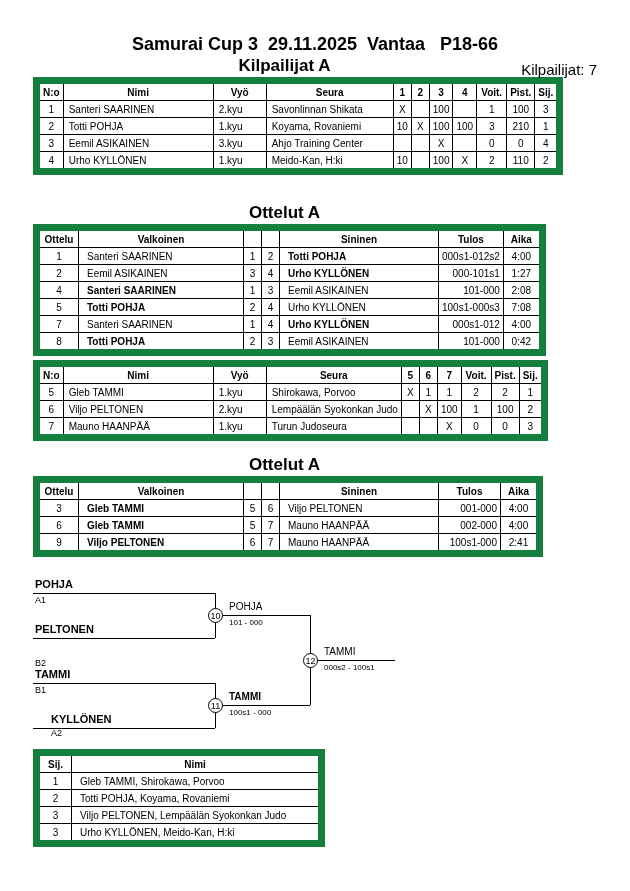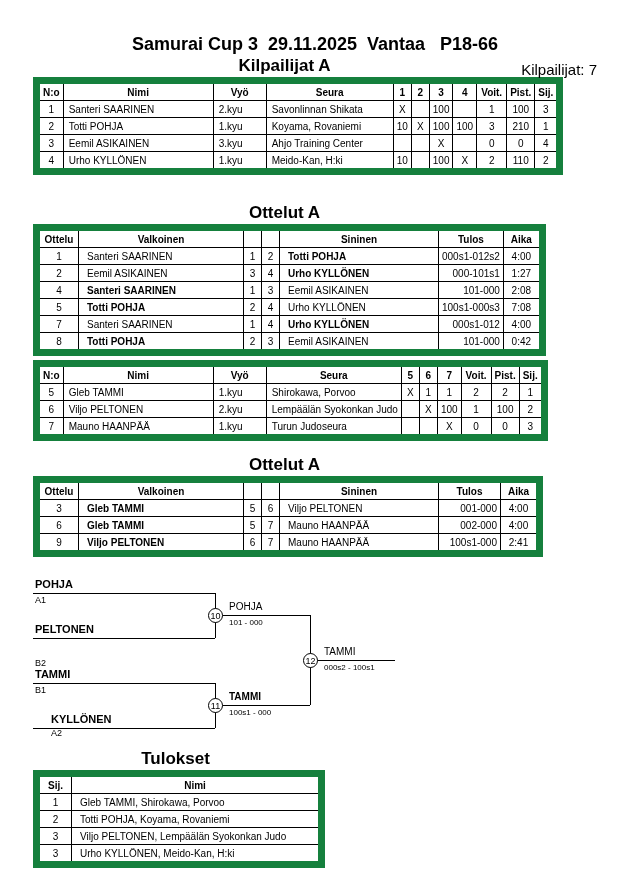--- a/index.html
+++ b/index.html
@@ -357,23 +357,20 @@
     <div class="m-score" style="left:196px;top:135px;">100s1 - 000</div>
     <div class="node" style="left:175px;top:125px;">11</div>
 
     <div class="vline" style="left:277px;top:42px;height:90px;"></div>
     <div class="hline" style="left:277px;top:87px;width:85px;"></div>
     <div class="m-name" style="left:291px;top:73px;">TAMMI</div>
     <div class="m-score" style="left:291px;top:90px;">000s2 - 100s1</div>
     <div class="node" style="left:270px;top:80px;">12</div>
   </div>
 
-  <div class="head-wrap narrow mt6">
-    <div class="sec-heading">Tulokset</div>
-  </div>
 
   <table class="tbl">
     <colgroup>
         <col style="width:35px">
         <col style="width:250px">
       </colgroup>
     <tbody>
         <tr>
       <th>Sij.</th>
       <th>Nimi</th>

